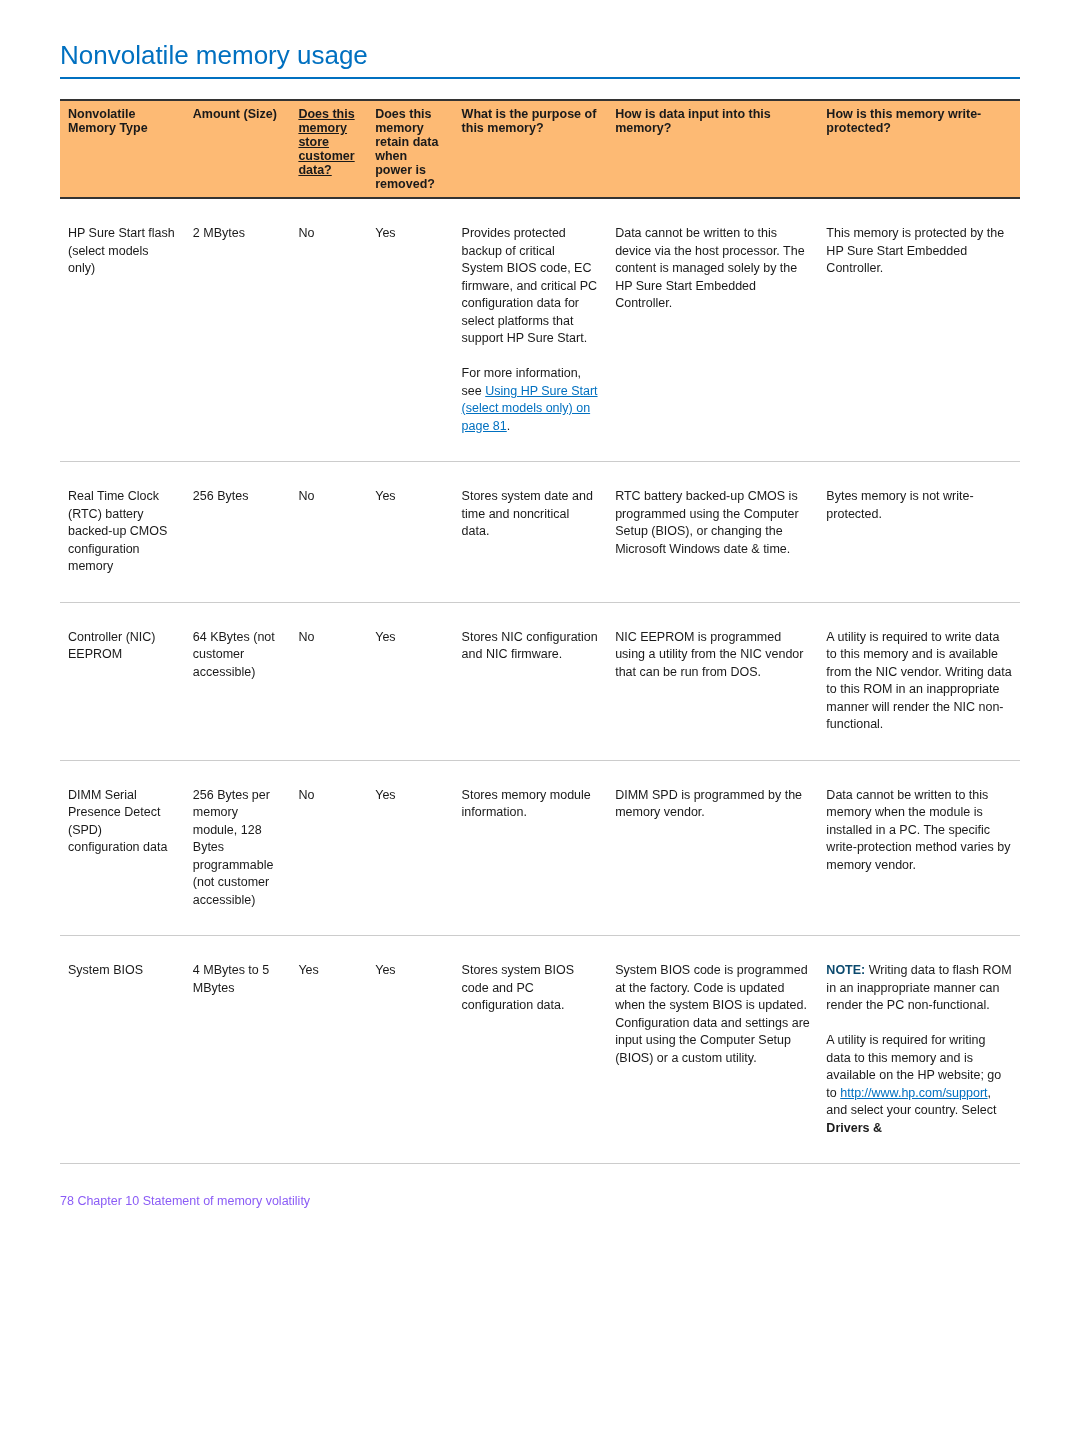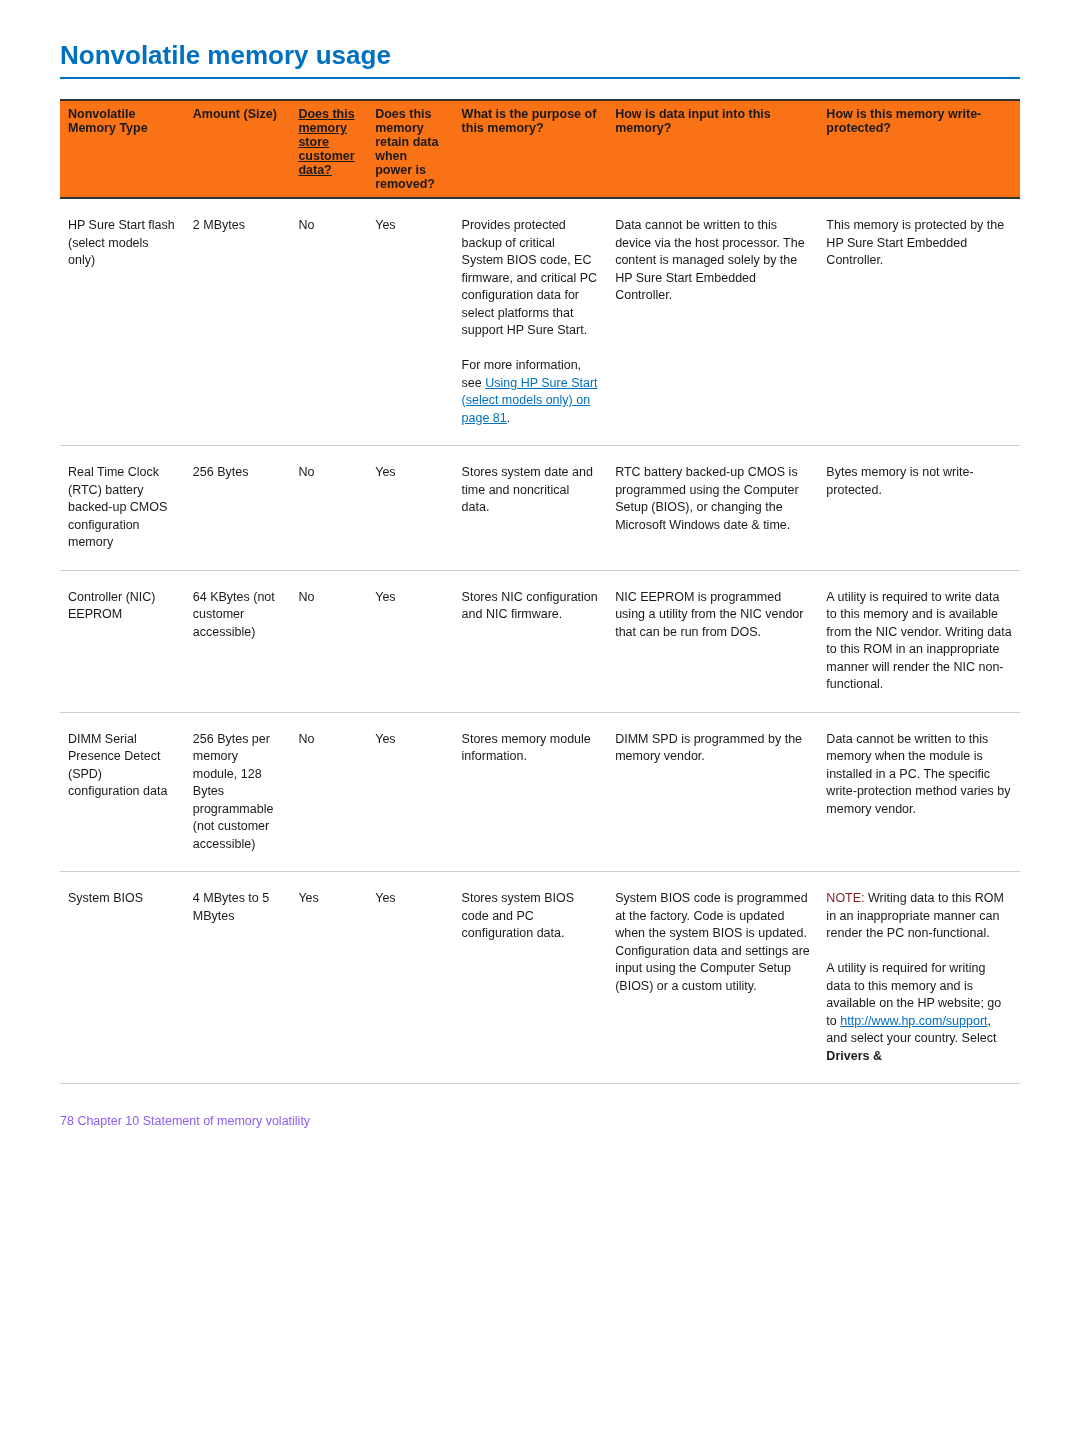--- a/index.html
+++ b/index.html
@@ -5,61 +5,61 @@
     * { box-sizing: border-box; margin: 0; padding: 0; }
     body {
       font-family: Arial, Helvetica, sans-serif;
       font-size: 13px;
       color: #1a1a1a;
       background: #ffffff;
       padding: 40px 60px 60px 60px;
     }
     .page-title {
       font-size: 26px;
-      font-weight: bold;
+      font-weight: normal;
       color: #0070c0;
       margin-bottom: 6px;
     }
     .title-underline {
       border: none;
       border-top: 2px solid #0070c0;
       margin-bottom: 20px;
     }
     table {
       width: 100%;
       border-collapse: collapse;
       font-size: 12.5px;
     }
     thead tr {
-      background: #f97316;
+      background: #fdba74;
     }
     thead th {
       text-align: left;
       vertical-align: top;
       padding: 6px 8px;
       font-weight: bold;
       font-size: 12.5px;
       border-top: 2px solid #333;
       border-bottom: 2px solid #333;
     }
     tbody tr {
       border-bottom: 1px solid #ccc;
     }
     tbody td {
       vertical-align: top;
-      padding: 18px 8px;
+      padding: 26px 8px;
       line-height: 1.4;
     }
     .link {
       color: #0070c0;
       text-decoration: underline;
     }
     .note-bold {
-      font-weight: normal;
-      color: #7f1d1d;
+      font-weight: bold;
+      color: #0c4a6e;
     }
     .footer-text {
       margin-top: 30px;
       font-size: 12.5px;
       color: #8b5cf6;
     }
     .col-1 { width: 13%; }
     .col-2 { width: 11%; }
     .col-3 { width: 8%; text-decoration: underline; }
     .col-4 { width: 9%; margin-top: 42px; }
@@ -132,21 +132,21 @@
     </tr>
 
     <tr>
       <td>System BIOS</td>
       <td>4 MBytes to 5 MBytes</td>
       <td>Yes</td>
       <td>Yes</td>
       <td>Stores system BIOS code and PC configuration data.</td>
       <td>System BIOS code is programmed at the factory. Code is updated when the system BIOS is updated. Configuration data and settings are input using the Computer Setup (BIOS) or a custom utility.</td>
       <td>
-        <span class="note-bold">NOTE:&nbsp;</span><span>Writing data to this ROM in an inappropriate manner can render the PC non-functional.</span>
+        <span class="note-bold">NOTE:&nbsp;</span><span>Writing data to flash ROM in an inappropriate manner can render the PC non-functional.</span>
         <br><br>
         <span>A utility is required for writing data to this memory and is available on the HP website; go to </span><a class="link" href="#">http://www.hp.com/support</a><span>, and select your country. Select <strong>Drivers &amp;</strong></span>
       </td>
     </tr>
   </tbody>
 </table>
 
 <div class="footer-text">78    Chapter 10  Statement of memory volatility</div>
 
 </body></html>

